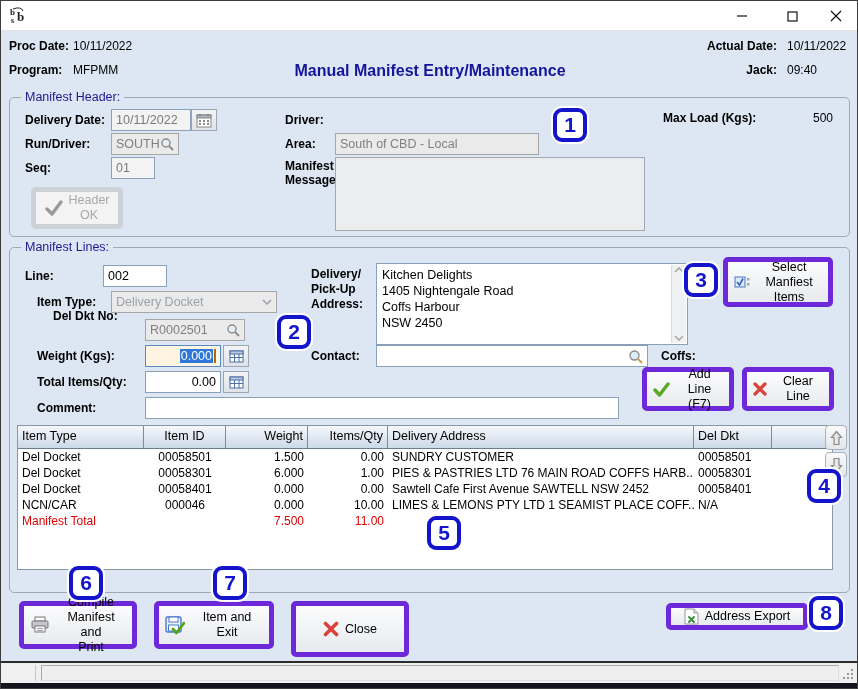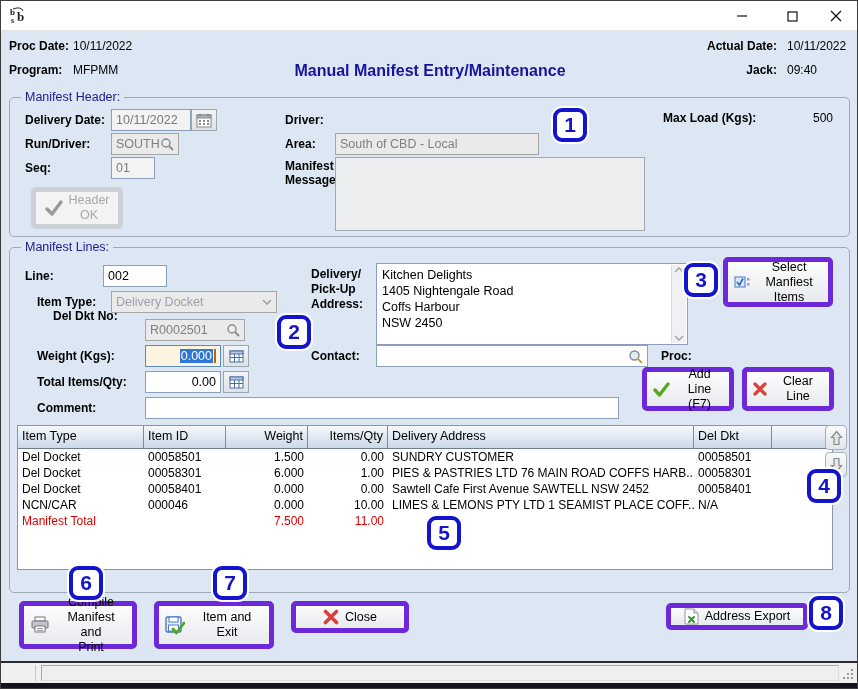--- a/index.html
+++ b/index.html
@@ -47,21 +47,21 @@
   
   .wfield{background:#fdf5e1;border:1px solid #5a8ac0;justify-content:flex-end;}
   .selblue{background:#2f77d8;color:#fff;padding:0 1px;}
   .caret{display:inline-block;width:2px;height:14px;background:#b06a10;margin-left:1px;}
   
   .tbl{position:absolute;background:#fff;border:1px solid #8897a8;overflow:hidden;}
   .thead{display:flex;height:23px;background:linear-gradient(#f5f8fc,#ccd9e8);border-bottom:1px solid #6d7d8d;font-size:12.5px;}
   .th{padding:3px 4px;border-right:1px solid #7c8c9c;overflow:hidden;white-space:nowrap;}
   .trow{display:flex;height:16px;font-size:12px;line-height:16px;}
   .tc{padding:0 4px;overflow:hidden;white-space:nowrap;}
-  .c0{width:126px;} .c1{width:82px;} .c2{width:82px;text-align:right;} .c3{width:80px;text-align:right;} .c4{width:306px;} .c5{width:78px;}
+  .c0{width:126px;} .c1{width:82px;text-align:center;} .c2{width:82px;text-align:right;} .c3{width:80px;text-align:right;} .c4{width:306px;} .c5{width:78px;}
   .totalrow{color:#dd0000;}
   .arrowbtn{position:absolute;width:22px;height:25px;background:linear-gradient(#fafafa,#e4e6ea);border:1px solid #a8b0ba;border-radius:4px;
             display:flex;align-items:center;justify-content:center;}
   
   .marker{position:absolute;width:34px;height:34px;border:4px solid #1414cc;border-radius:9px;background:#fff;
           color:#1414cc;font-size:21px;font-weight:bold;display:flex;align-items:center;justify-content:center;
           box-shadow:0 0 0 2px rgba(255,255,255,.95);z-index:60;}
   
   .edge{position:absolute;left:0;width:100%;background:#2b2b2b;}
   .statusbar{position:absolute;left:0;top:662px;width:100%;height:20px;background:#f0f0f0;}
@@ -261,21 +261,21 @@
   <span class="lbl" style="left:310px;top:348px;">Contact:</span>
   <div class="field" style="left:375px;top:344px;width:272px;">
     <span></span>
     <span class="mag">
       <svg width="15" height="15" viewBox="0 0 15 15">
           <circle cx="6.5" cy="6.5" r="4.5" fill="#dcecf8" stroke="#8a8a8a" stroke-width="1.4"></circle>
           <line x1="10" y1="10" x2="14" y2="14" stroke="#c8a050" stroke-width="2"></line>
         </svg>
     </span>
   </div>
-  <span class="lbl" style="left:660px;top:348px;">Proc:</span>
+  <span class="lbl" style="left:660px;top:348px;">Coffs:</span>
 
   <span class="lbl" style="left:36px;top:374px;">Total Items/Qty:</span>
   <div class="field rt" style="left:144px;top:370px;width:76px;">
     <span>0.00</span>
   </div>
   <div class="iconbtn" style="left:222px;top:370px;width:26px;">
     <svg width="15" height="13" viewBox="0 0 15 13">
       <rect x="1" y="1" width="13" height="11" fill="#fff" stroke="#4a6fa5"></rect>
       <rect x="1" y="1" width="13" height="3" fill="#b8c8e0" stroke="#4a6fa5"></rect>
       <line x1="5.5" y1="4" x2="5.5" y2="12" stroke="#4a6fa5"></line>
@@ -392,21 +392,21 @@
     <span>
       <svg width="20" height="19" viewBox="0 0 20 19">
         <rect x="1" y="1" width="15" height="15" rx="1.5" fill="#e8f0fa" stroke="#4a78c8" stroke-width="1.4"></rect>
         <rect x="4" y="1" width="9" height="5" fill="#fff" stroke="#4a78c8"></rect>
         <rect x="3.5" y="9" width="10" height="6" fill="#fff" stroke="#4a78c8"></rect>
         <path d="M8 13 L11.5 17 L19 7" fill="none" stroke="#54a51e" stroke-width="2.8" stroke-linecap="round" stroke-linejoin="round"></path>
       </svg>
     </span>
     <span class="cap">Item and Exit</span>
   </div>
-  <div class="btn" style="left:290px;top:600px;width:118px;height:32px;">
+  <div class="btn" style="left:290px;top:600px;width:118px;height:56px;">
     <span>
       <svg width="16" height="16" viewBox="0 0 16 16">
           <path d="M2.5 2.5 L13.5 13.5 M13.5 2.5 L2.5 13.5" stroke="#d9423a" stroke-width="3.6" stroke-linecap="round"></path>
         </svg>
     </span>
     <span class="cap">Close</span>
   </div>
   <div class="btn" style="left:665px;top:602px;width:142px;height:27px;">
     <span>
       <svg width="15" height="17" viewBox="0 0 15 17">

